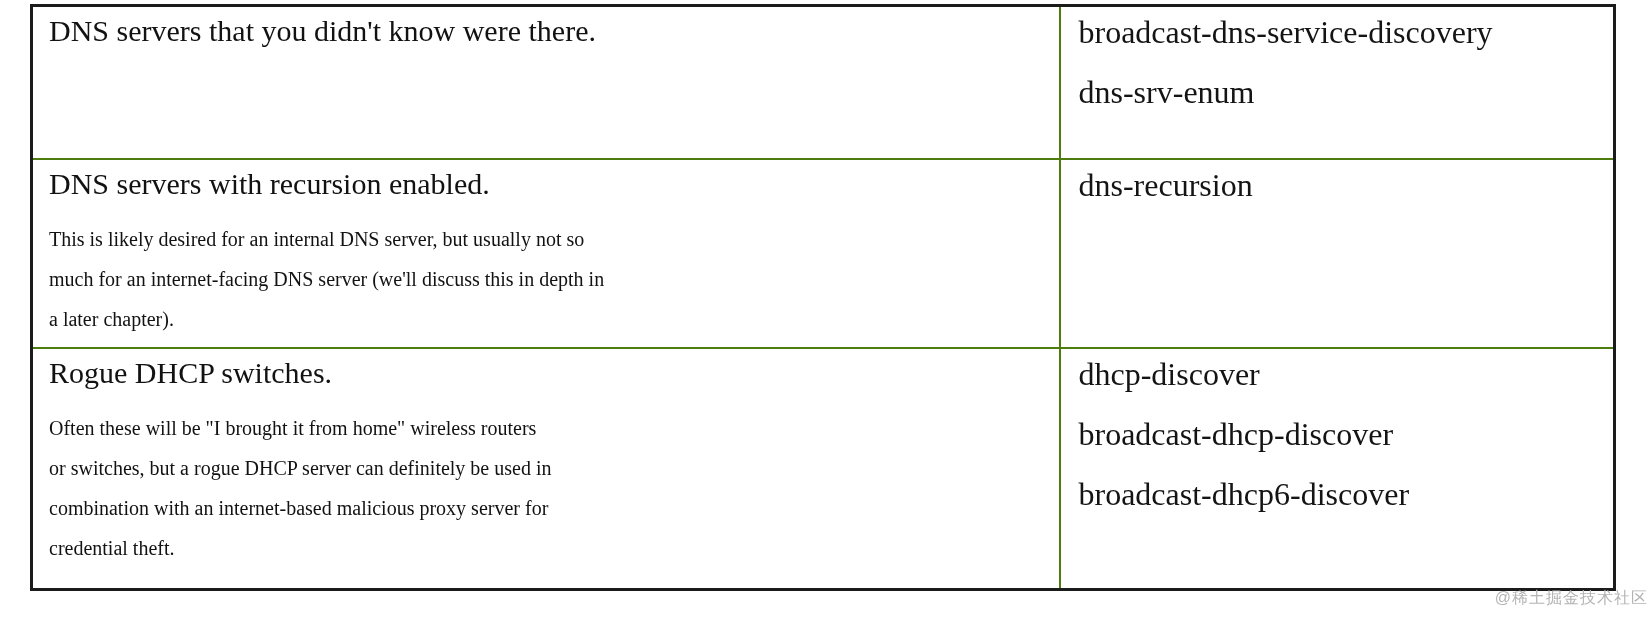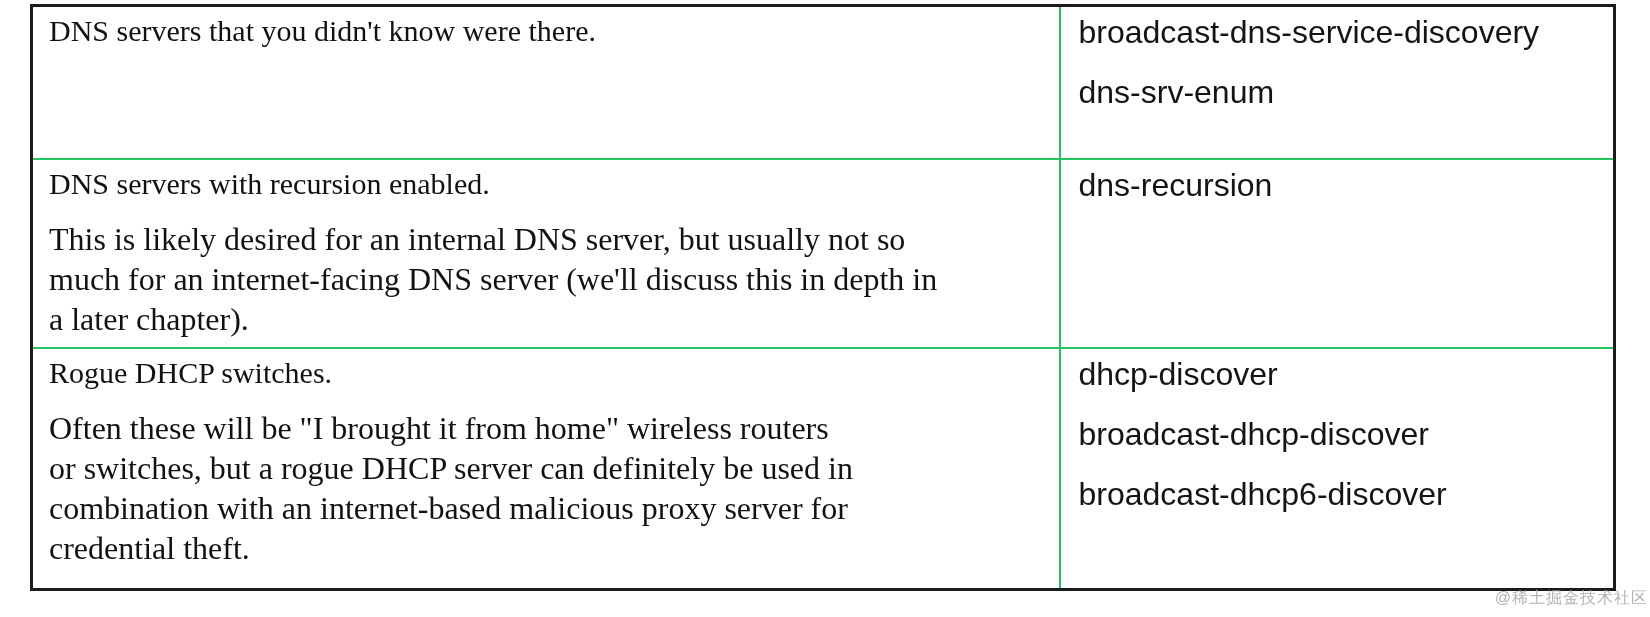--- a/index.html
+++ b/index.html
@@ -22,21 +22,21 @@
     top: 4px;
     width: 1583px;
     border-collapse: collapse;
     table-layout: fixed;
     background: #ffffff;
   }
   table.scripts-table {
     border: 3px solid #1b1b1b;
   }
   table.scripts-table td {
-    border: 2px solid #22c55e;
+    border: 2px solid #4d7c0f;
     vertical-align: top;
   }
   col.col-desc { width: 1028px; }
   col.col-scripts { width: 555px; }
 
   td.desc-cell {
     padding: 4px 6px 8px 16px;
     font-size: 30px;
     line-height: 40px;
   }
@@ -47,26 +47,26 @@
   tr.row-2 { height: 146px; }
   tr.row-3 { height: 242px; }
 
   .desc {
     font-size: 30px;
     line-height: 40px;
     white-space: pre-line;
   }
   .detail {
     margin-top: 15px;
-    font-size: 32px;
+    font-size: 20px;
     line-height: 40px;
     white-space: pre-line;
   }
   .script {
-    font-family: Liberation Sans, sans-serif;
+    font-family: Liberation Serif, serif;
     font-size: 32px;
     line-height: 38px;
     color: #141414;
   }
   .script + .script {
     margin-top: 22px;
   }
   .watermark {
     position: absolute;
     top: 588px;

